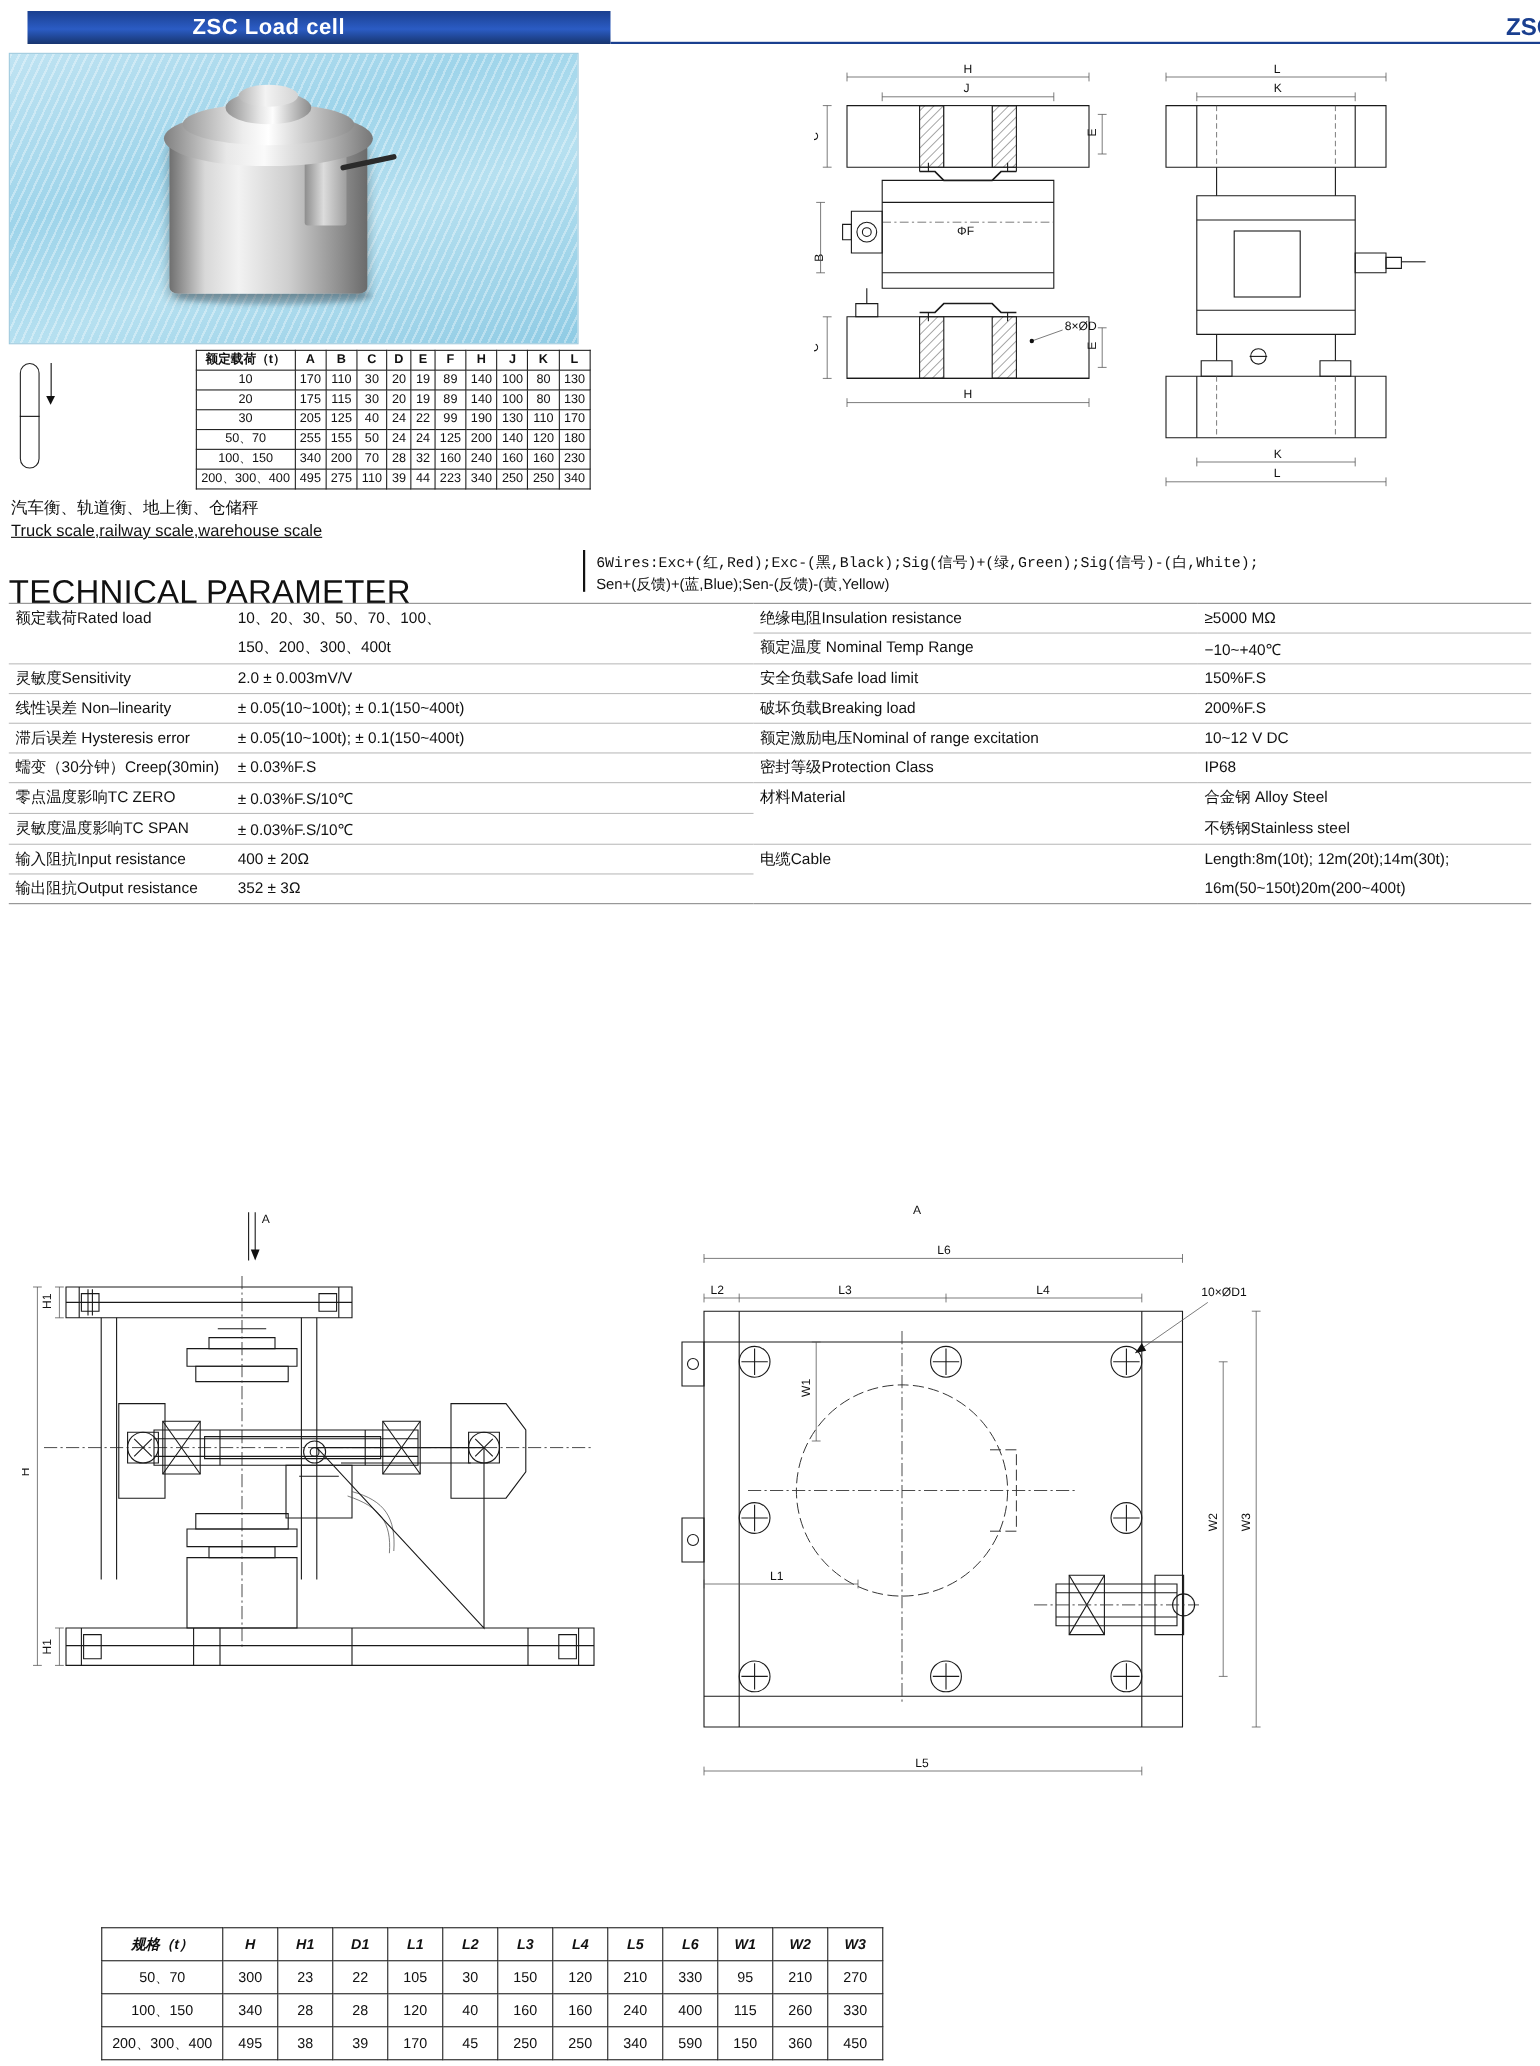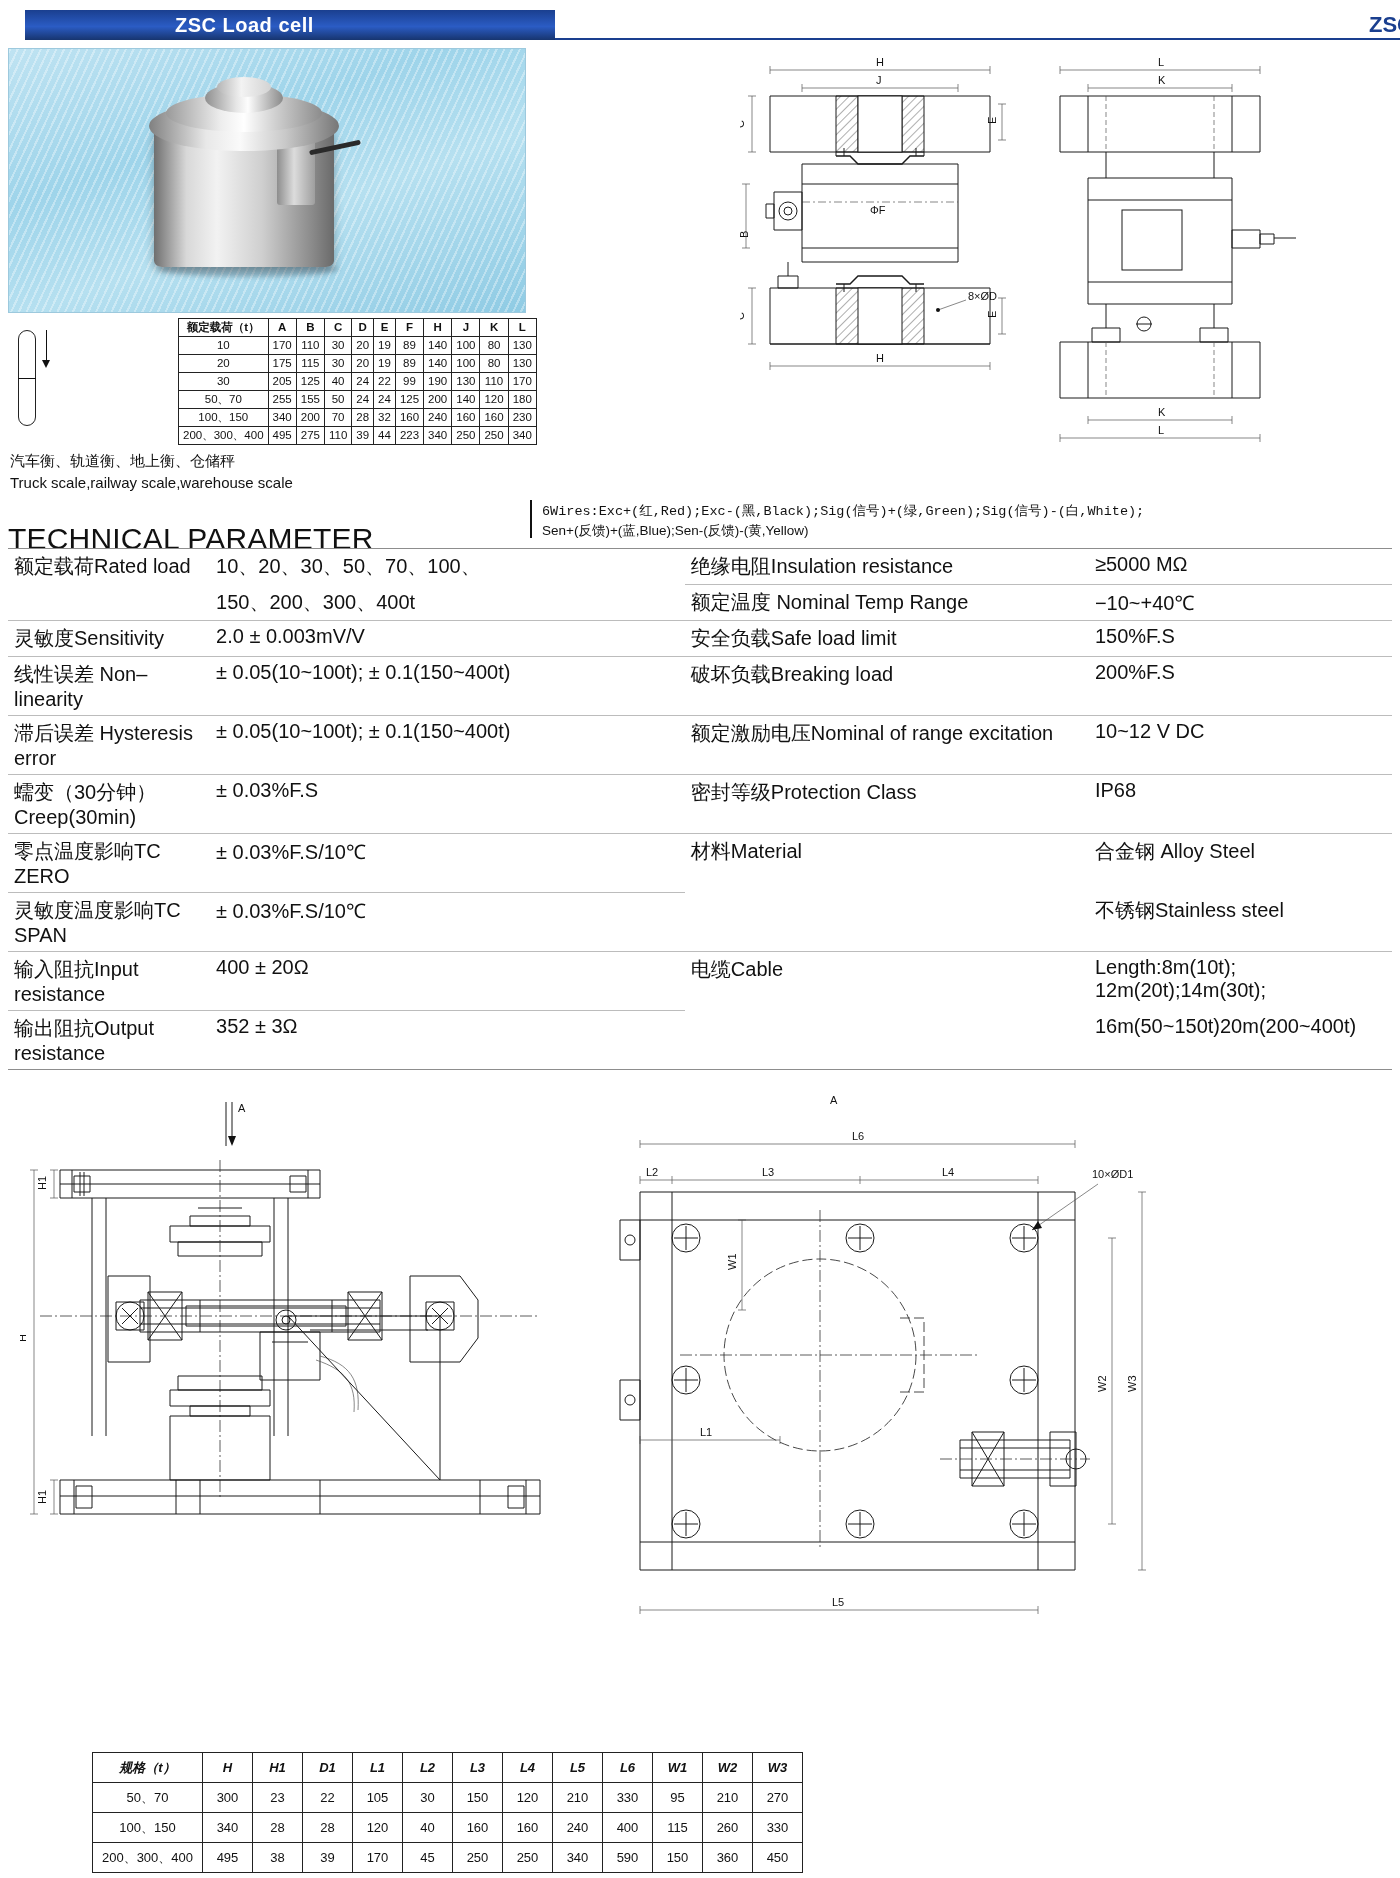--- a/index.html
+++ b/index.html
@@ -113,21 +113,21 @@
     padding:1px 4px; height:17px; line-height:15px;
     font-weight:normal;
   }
   .dim-table th:first-child, .dim-table td:first-child { min-width:78px; }
   .dim-table th { font-weight:bold; }
 
   .scale-cn {
     position:absolute; left:10px; top:452px; font-size:15px;
   }
   .scale-en {
-    position:absolute; left:10px; top:474px; font-size:15px;
+    position:absolute; left:10px; top:474px; font-size:15px;text-decoration:underline;
   }
 
   
   .drawing-top {
     position:absolute; left:740px; top:52px; width:650px; height:470px;
   }
 
   
   .tp-title {
     position:absolute; left:8px; top:494px;
@@ -136,21 +136,21 @@
   .tp-divider {
     position:absolute; left:530px; top:500px; width:2px; height:38px; background:#111;
   }
   .wires1 { position:absolute; left:542px; top:502px; font-size:13.5px;font-family:Liberation Mono, monospace; }
   .wires2 { position:absolute; left:542px; top:522px; font-size:13.5px; }
 
   
   .param-wrap {
     position:absolute; left:8px; top:548px; width:1384px;
   }
-  table.params { border-collapse:collapse; width:100%; font-size:20px; }
+  table.params { border-collapse:collapse; width:100%; font-size:14px; }
   table.params td {
     border-top:1px solid #bcbcbc;
     border-bottom:1px solid #bcbcbc;
     padding:4px 6px; vertical-align:top; height:26px;
   }
   table.params tr:first-child td { border-top:1px solid #8d8d8d; }
   table.params tr:last-child td { border-bottom:1px solid #8d8d8d; }
   .c1 { width:200px; }
   .c2 { width:470px; }
   .c3 { width:400px; }

